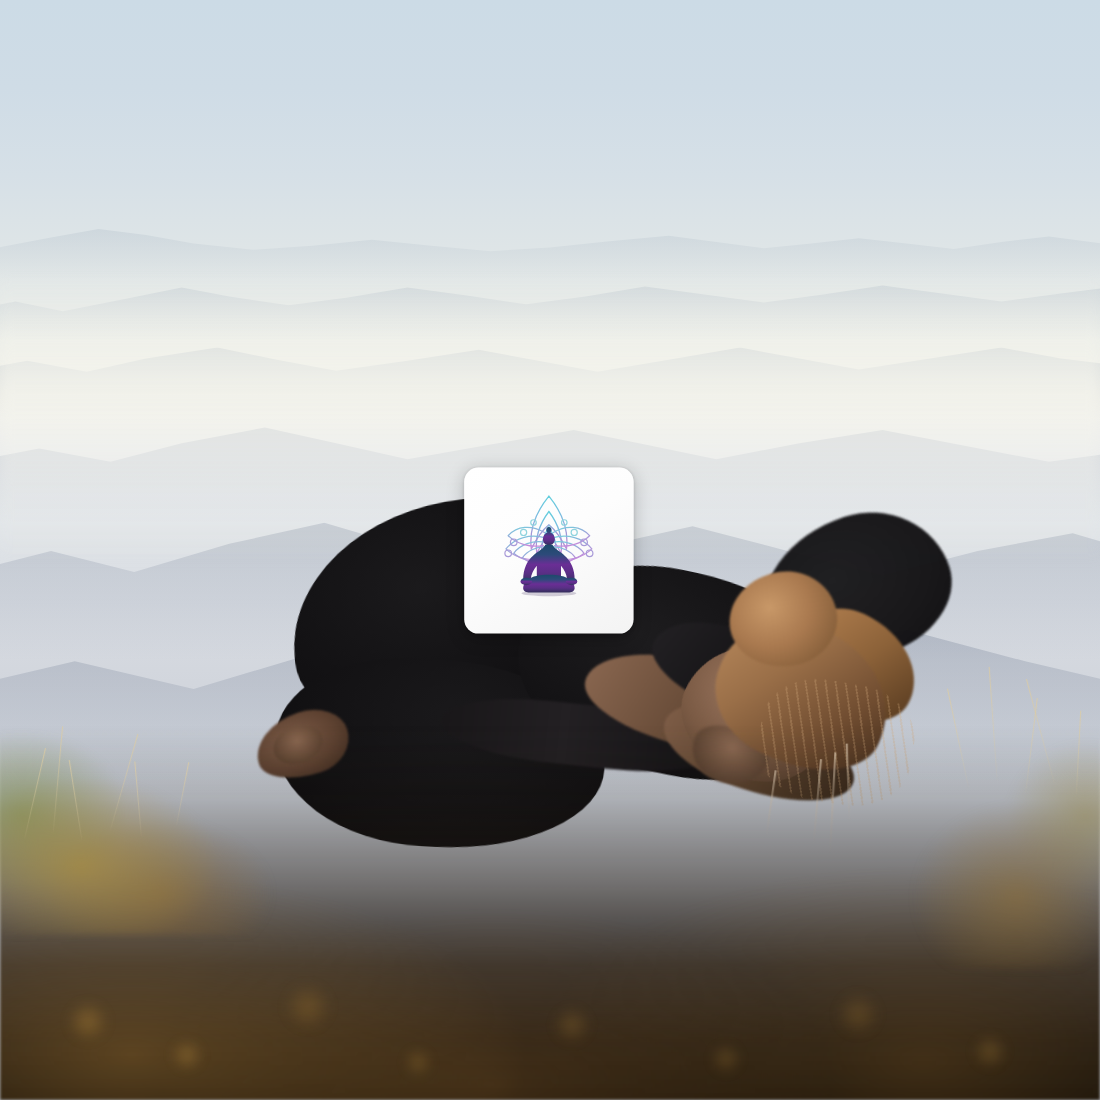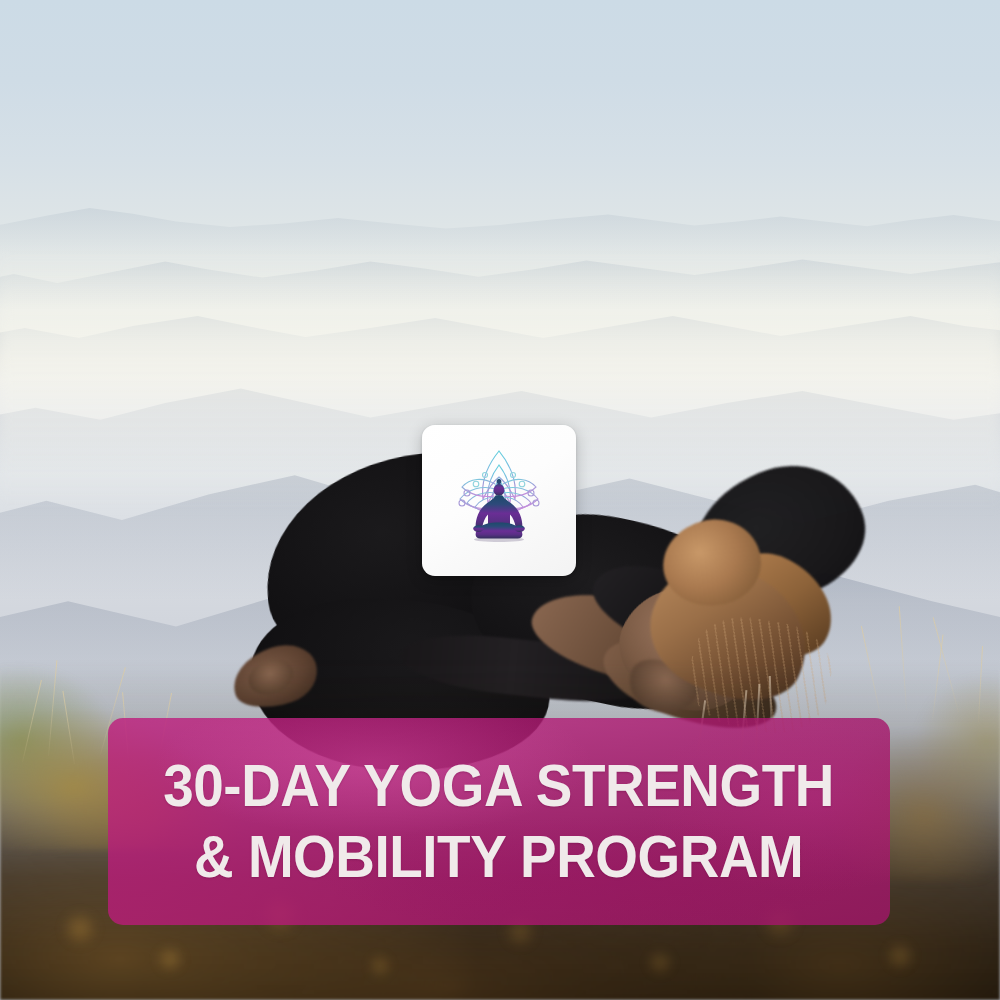--- a/index.html
+++ b/index.html
@@ -477,18 +477,14 @@
                  C35.6 95 37 92.2 40 90 Z"></path>
 
         <ellipse cx="38.4" cy="91.6" rx="5.2" ry="3.4"></ellipse>
         <ellipse cx="79.6" cy="91.6" rx="5.2" ry="3.4"></ellipse>
       </g>
 
       <ellipse cx="59" cy="102.4" rx="25" ry="2.6" fill="rgba(60,40,90,.22)"></ellipse>
     </svg>
   </div>
 
-  <div class="title-banner">
-    <div class="title-line title-line-1">30-DAY YOGA STRENGTH</div>
-    <div class="title-line title-line-2">&amp; MOBILITY PROGRAM</div>
-  </div>
 
 </div>
 
 </body></html>

